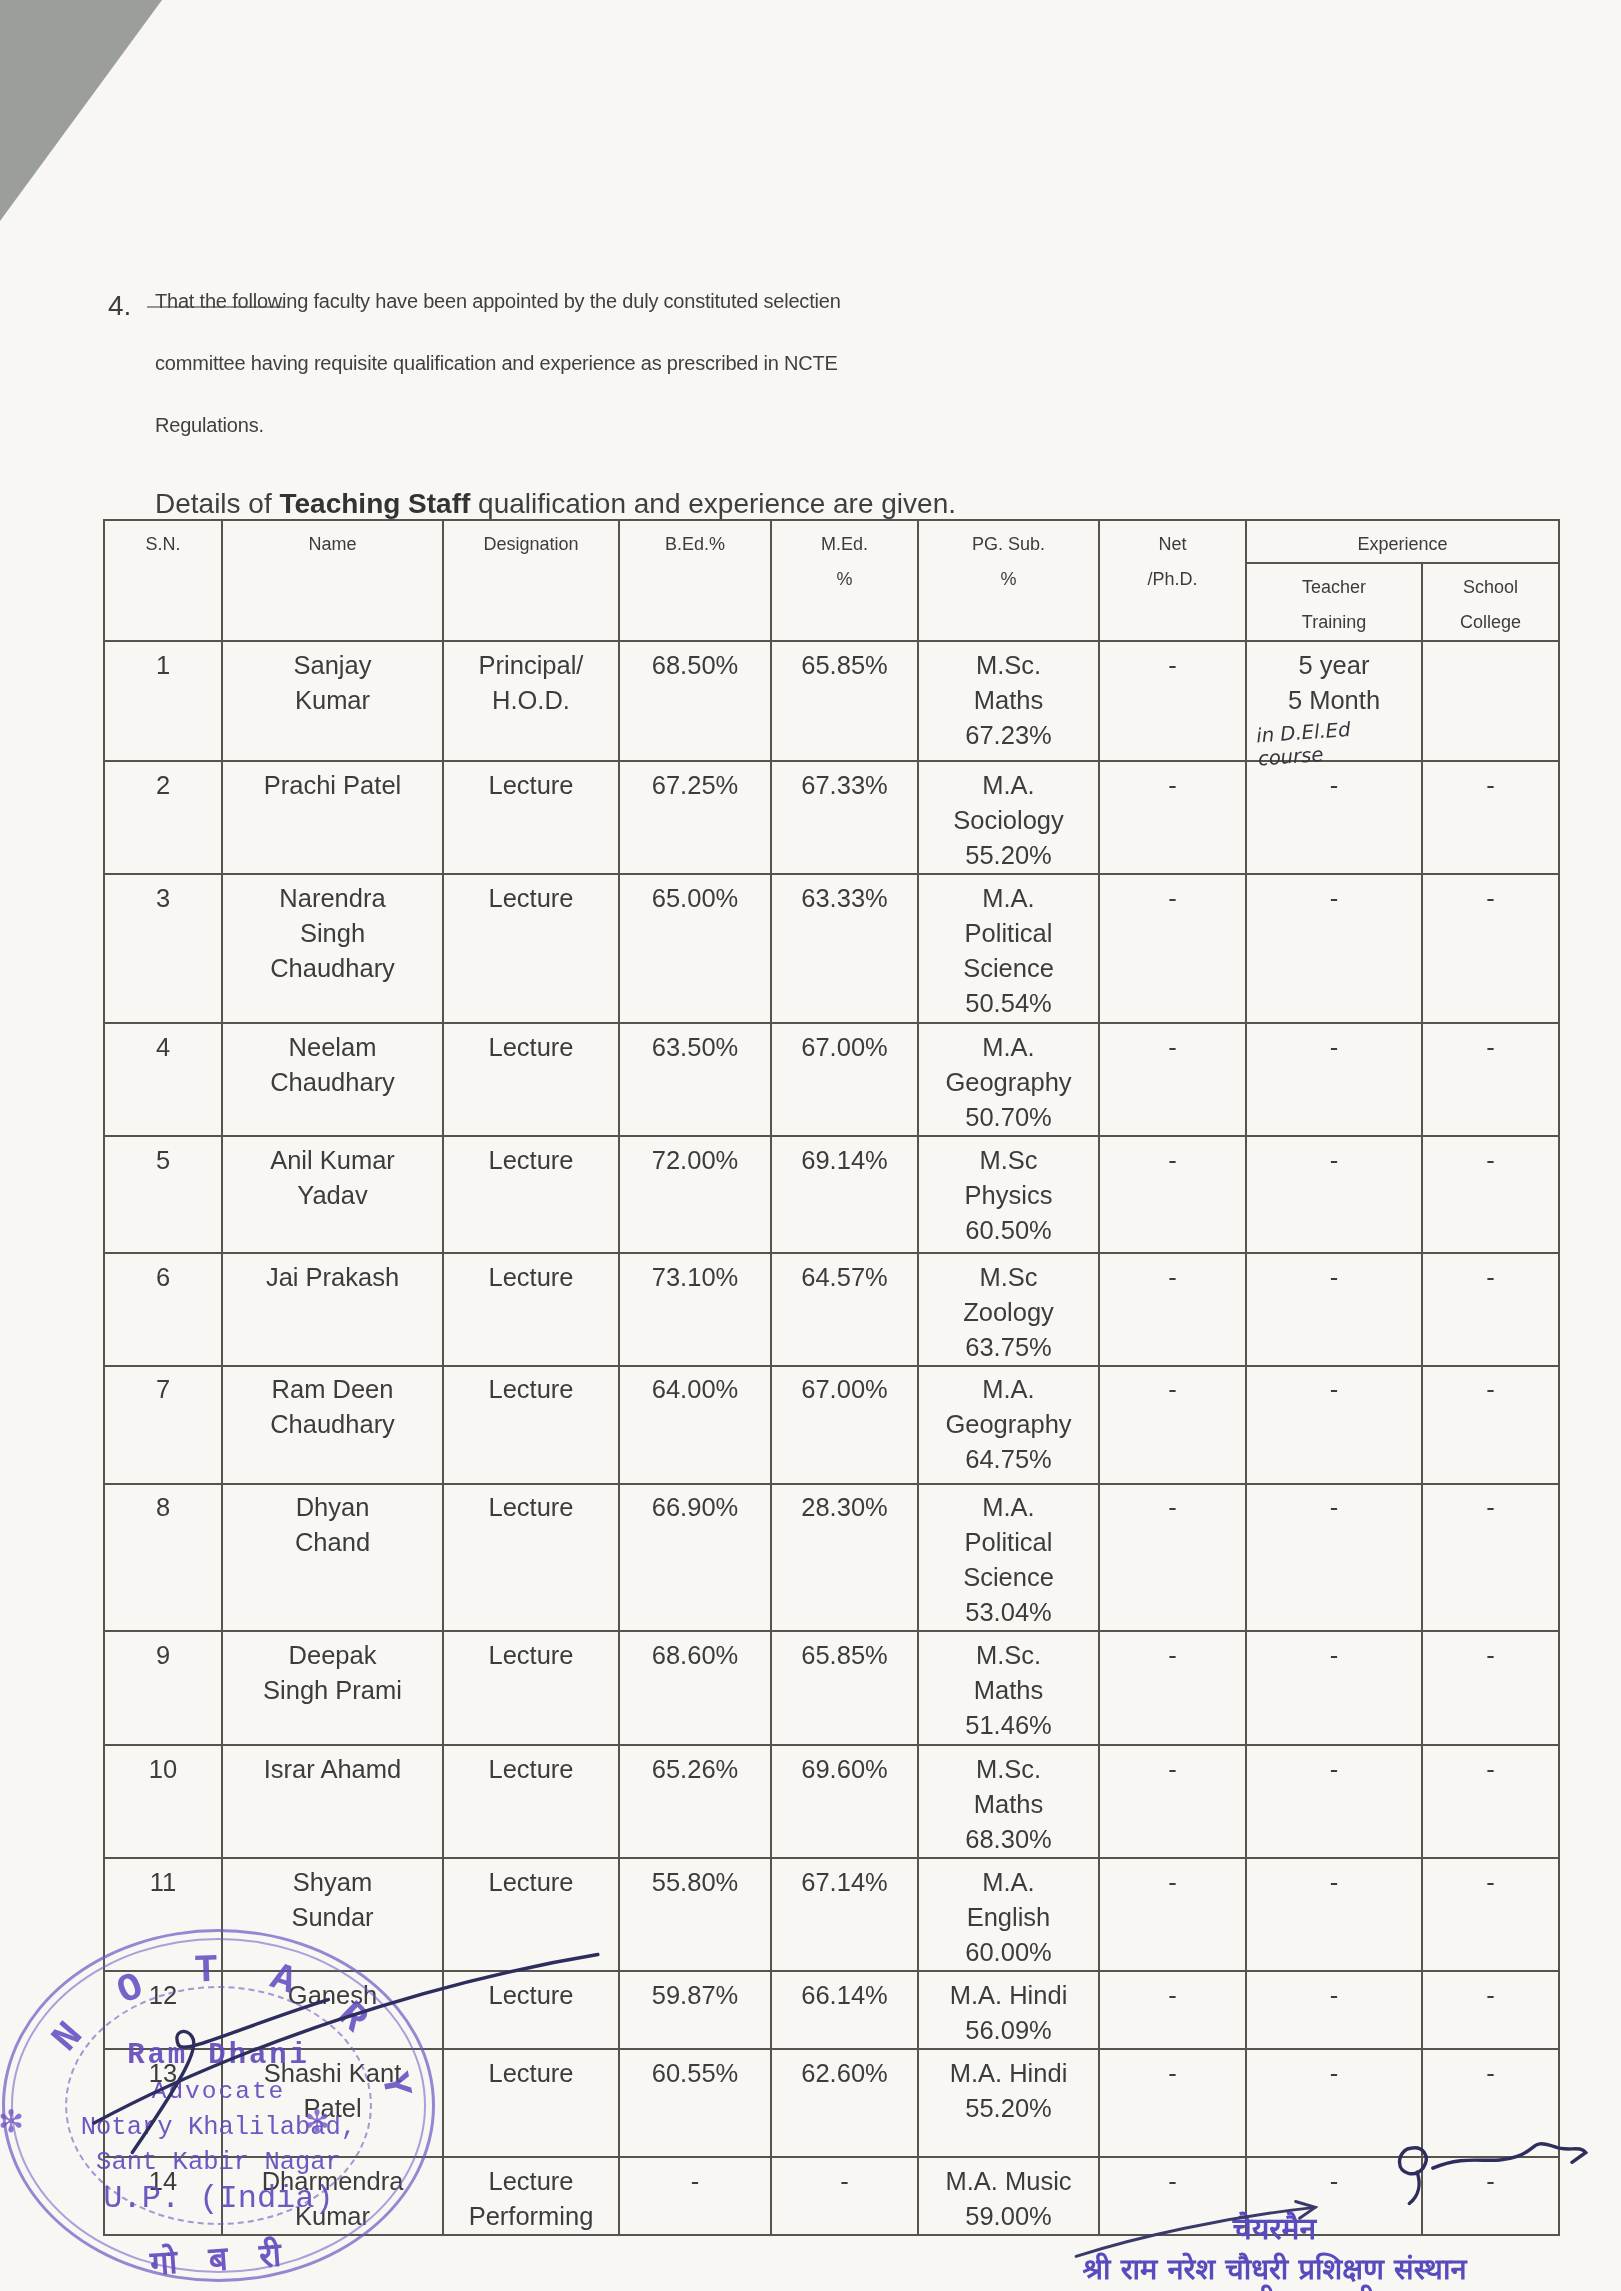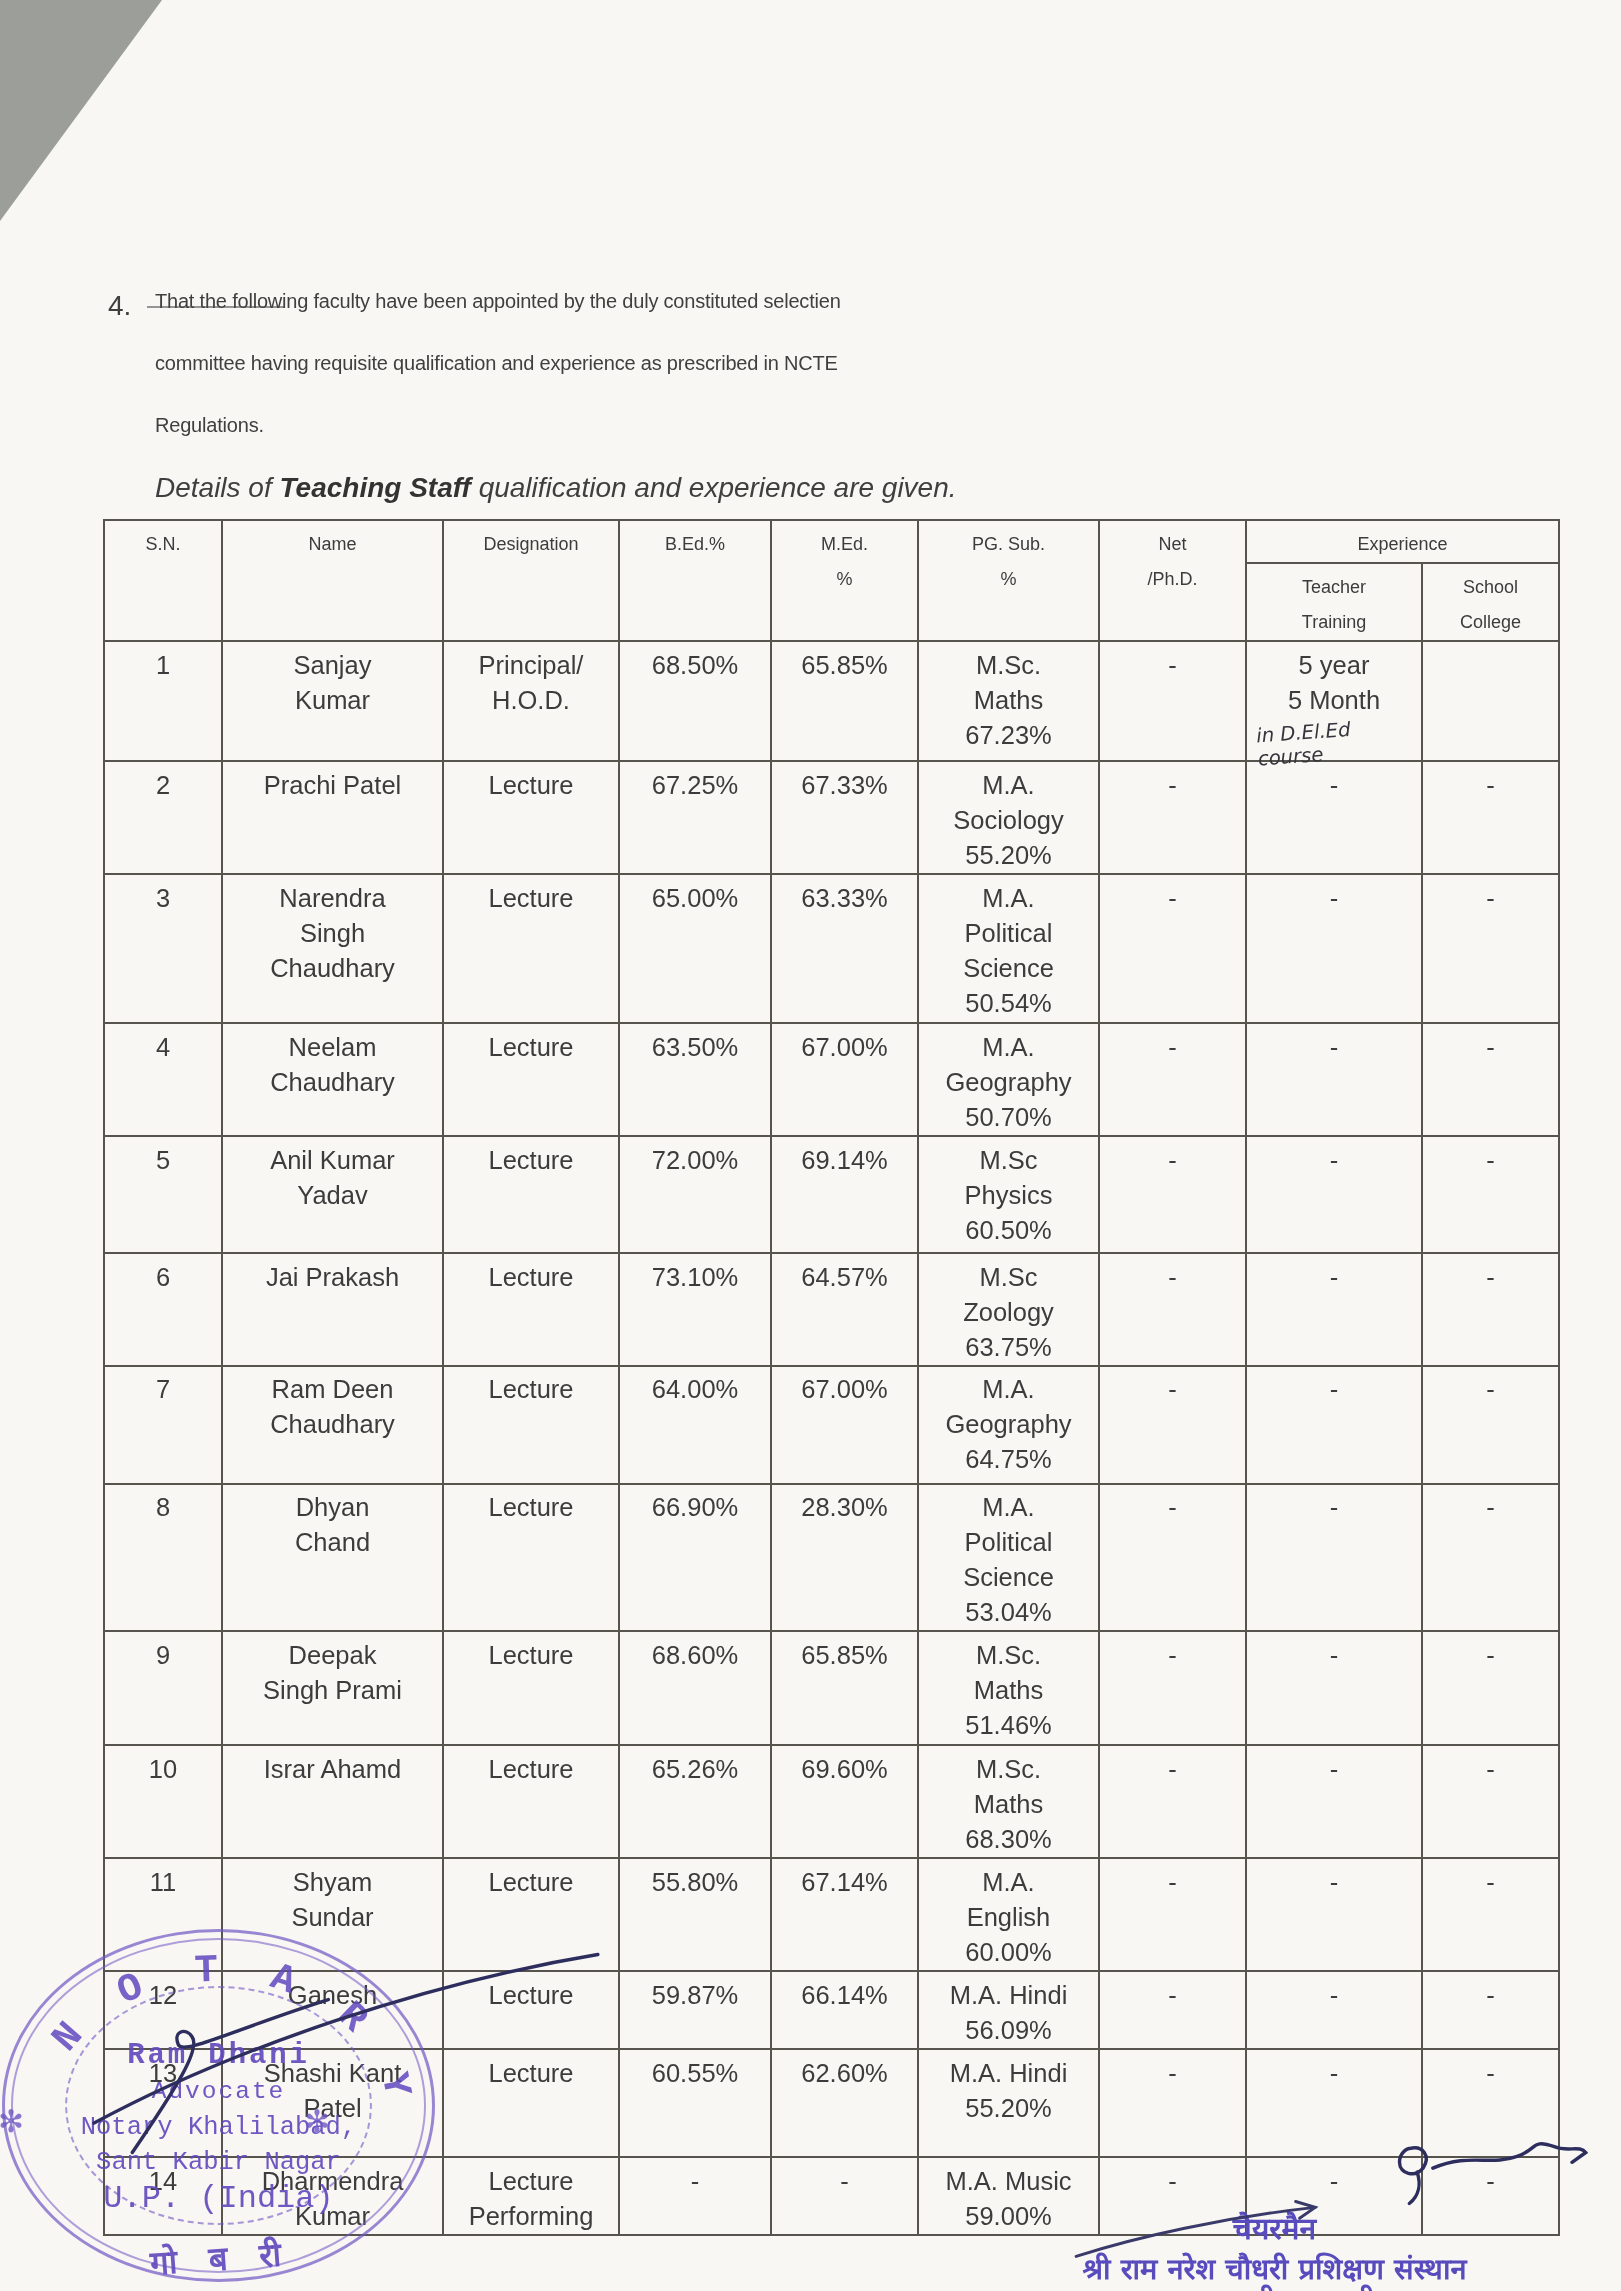--- a/index.html
+++ b/index.html
@@ -16,21 +16,21 @@
     position:absolute;left:0;top:0;width:0;height:0;
     border-top:221px solid #9b9e99;
     border-right:162px solid transparent;
   }
   
   .para-num{position:absolute;left:108px;top:290px;font-size:28px;}
   .pline{position:absolute;left:155px;font-size:20px;letter-spacing:-0.2px;white-space:nowrap;}
   .pl0{top:290px;}
   .pl1{top:352px;}
   .pl2{top:414px;}
-  .details{position:absolute;left:155px;top:472px;font-size:28px;white-space:nowrap;font-style:italic;}
+  .details{position:absolute;left:155px;top:488px;font-size:28px;white-space:nowrap;}
   .details b{font-weight:bold;color:#333;}
   .strike{position:absolute;left:147px;top:306px;width:137px;height:2px;background:rgba(70,70,70,.55);}
   
   table.staff{
     position:absolute;left:103px;top:519px;width:1456px;
     border-collapse:collapse;table-layout:fixed;
   }
   table.staff th, table.staff td{
     border:2px solid #57544e;
     font-size:25.5px;line-height:35px;

